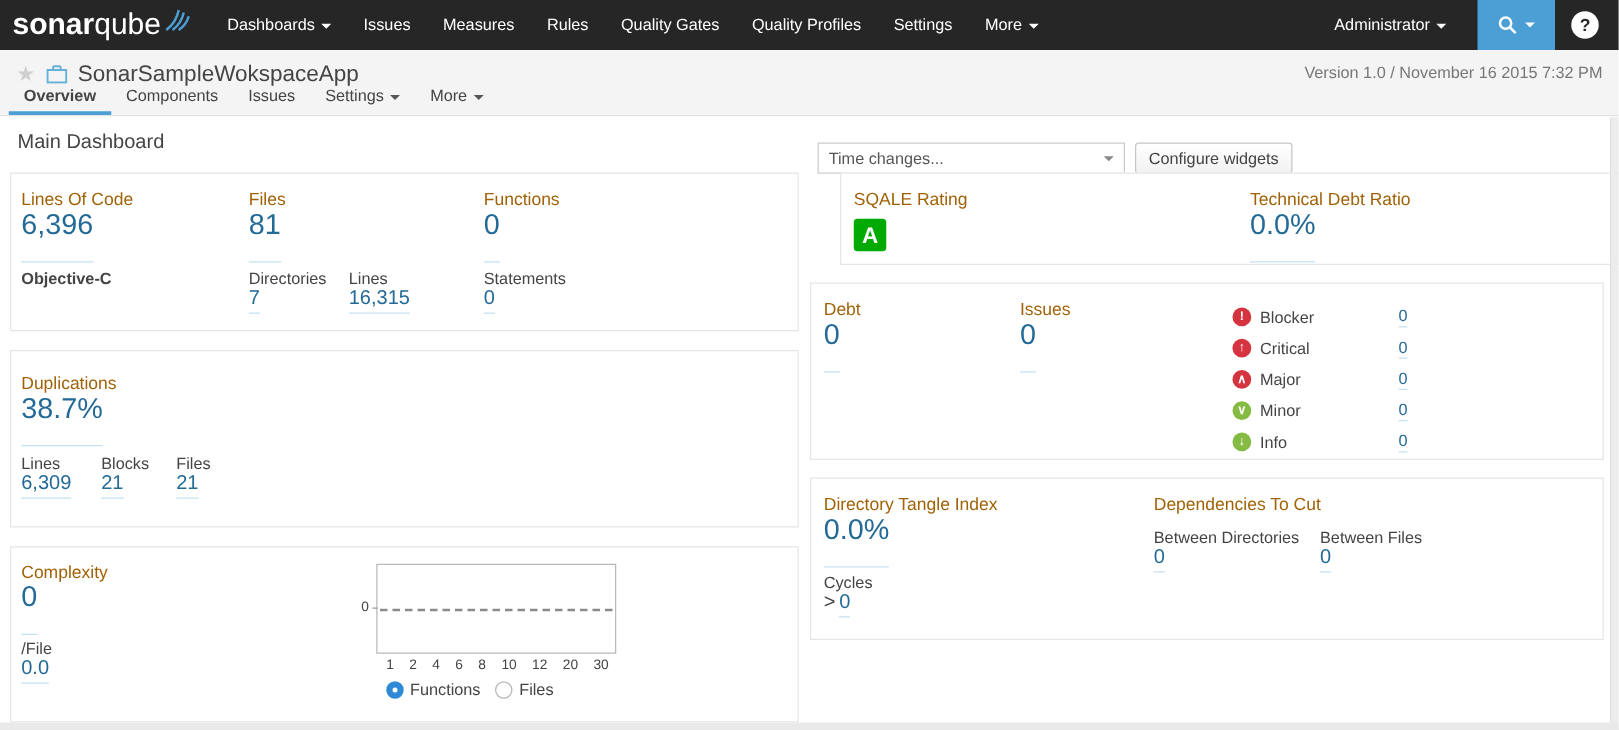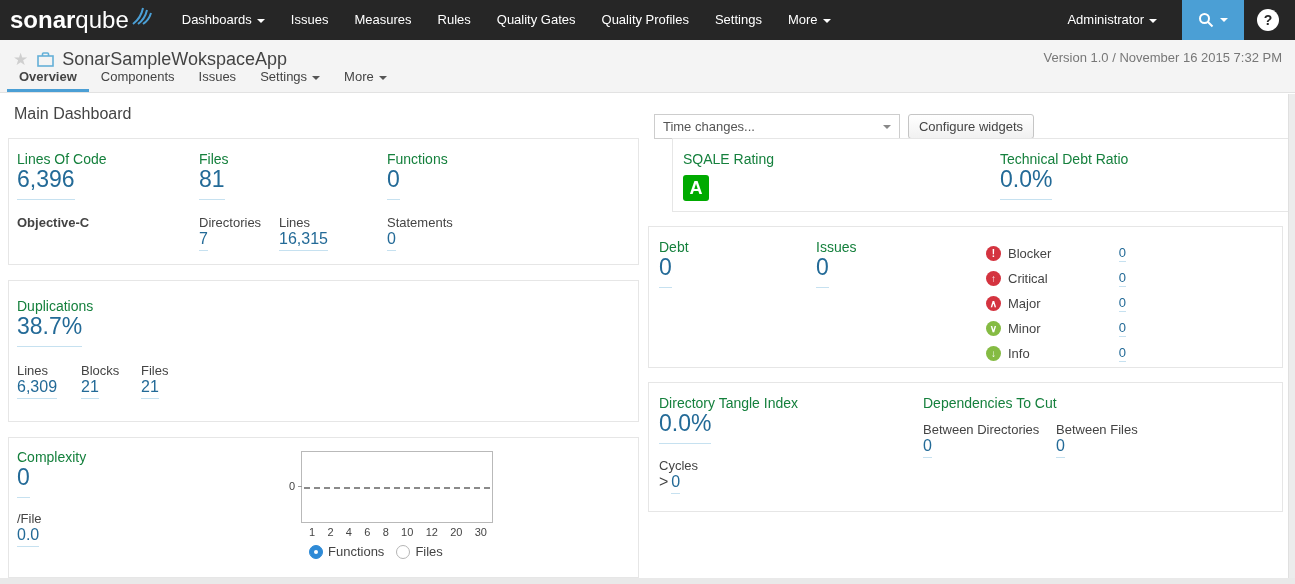--- a/index.html
+++ b/index.html
@@ -79,24 +79,24 @@
   .widget {
     position:absolute; background:#fff; border:1px solid #e6e6e6;
   }
   .wA { left:8px;   top:138px; width:631px; height:127px; }
   .wB { left:8px;   top:280px; width:631px; height:142px; }
   .wC { left:8px;   top:437px; width:631px; height:141px; }
   .wD { left:672px; top:138px; width:635px; height:74px;  }
   .wE { left:648px; top:226px; width:635px; height:142px; }
   .wF { left:648px; top:382px; width:635px; height:130px; }
   .abs { position:absolute; }
-  .m-label { font-size:14px; color:#15803d; white-space:nowrap; }
+  .m-label { font-size:14px; color:#a16207; white-space:nowrap; }
   .m-value {
     font-size:23px; color:#236a97; display:inline-block; line-height:1.1;
-    border-bottom:1px solid #c6e1f0; padding-bottom:7px; cursor:pointer;
+    border-bottom:1px solid #c6e1f0; padding-bottom:17px; cursor:pointer;
     text-decoration:none; white-space:nowrap;
   }
   .s-label { font-size:13px; color:#444; white-space:nowrap; }
   .s-value {
     font-size:16px; color:#236a97; display:inline-block; line-height:1.1;
     border-bottom:1px solid #c6e1f0; padding-bottom:2px; cursor:pointer; white-space:nowrap;
   }
   .lang { font-size:13px; color:#444; font-weight:bold; }
   .prefix { font-size:16px; color:#444; margin-right:3px; }
   

